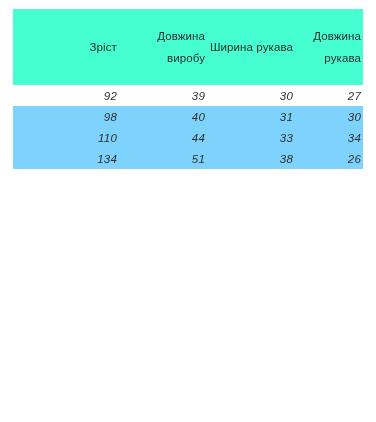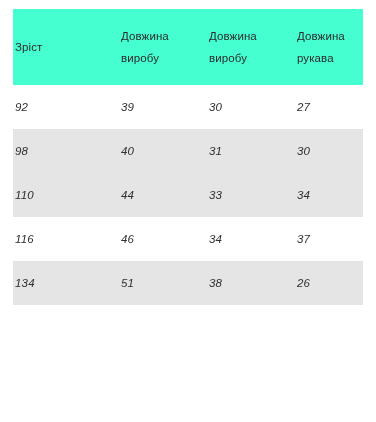--- a/index.html
+++ b/index.html
@@ -28,43 +28,43 @@
   table.size-table thead tr {
     background: #45FFD1;
   }
   table.size-table thead th {
     height: 68px;
     padding: 4px 2px;
     font-size: 11.5px;
     font-weight: 400;
     font-style: normal;
     color: #2b2b2b;
-    text-align: left;
+    text-align: right;
     vertical-align: middle;
     line-height: 1.95;
     border: none;
     letter-spacing: 0.1px;
   }
   table.size-table thead th .hdr-line {
     display: block;
   }
   table.size-table tbody tr.row-odd {
     background: #ffffff;
   }
   table.size-table tbody tr.row-even {
-    background: #e5e5e5;
+    background: #7dd3fc;
   }
   table.size-table tbody td {
-    height: 44px;
+    height: 21px;
     padding: 0 2px;
     font-size: 11.5px;
     font-style: italic;
     font-weight: 400;
     color: #2f2f2f;
-    text-align: left;
+    text-align: right;
     vertical-align: middle;
     border: none;
     letter-spacing: 0.2px;
   }
   col.c1 { width: 106px; }
   col.c2 { width: 88px; }
   col.c3 { width: 88px; }
   col.c4 { width: 68px; }
 </style>
 </head>
@@ -81,21 +81,21 @@
     <thead>
       <tr>
         <th>
           <span class="hdr-line">Зріст</span>
         </th>
         <th>
           <span class="hdr-line">Довжина</span>
           <span class="hdr-line">виробу</span>
         </th>
         <th>
-          <span class="hdr-line">Довжина виробу</span>
+          <span class="hdr-line">Ширина рукава</span>
         </th>
         <th>
           <span class="hdr-line">Довжина</span>
           <span class="hdr-line">рукава</span>
         </th>
       </tr>
     </thead>
     <tbody>
       <tr class="row-odd">
         <td>92</td>
@@ -108,26 +108,20 @@
         <td>40</td>
         <td>31</td>
         <td>30</td>
       </tr>
       <tr class="row-even">
         <td>110</td>
         <td>44</td>
         <td>33</td>
         <td>34</td>
       </tr>
-      <tr class="row-odd">
-        <td>116</td>
-        <td>46</td>
-        <td>34</td>
-        <td>37</td>
-      </tr>
       <tr class="row-even">
         <td>134</td>
         <td>51</td>
         <td>38</td>
         <td>26</td>
       </tr>
     </tbody>
   </table>
 </div>
 

